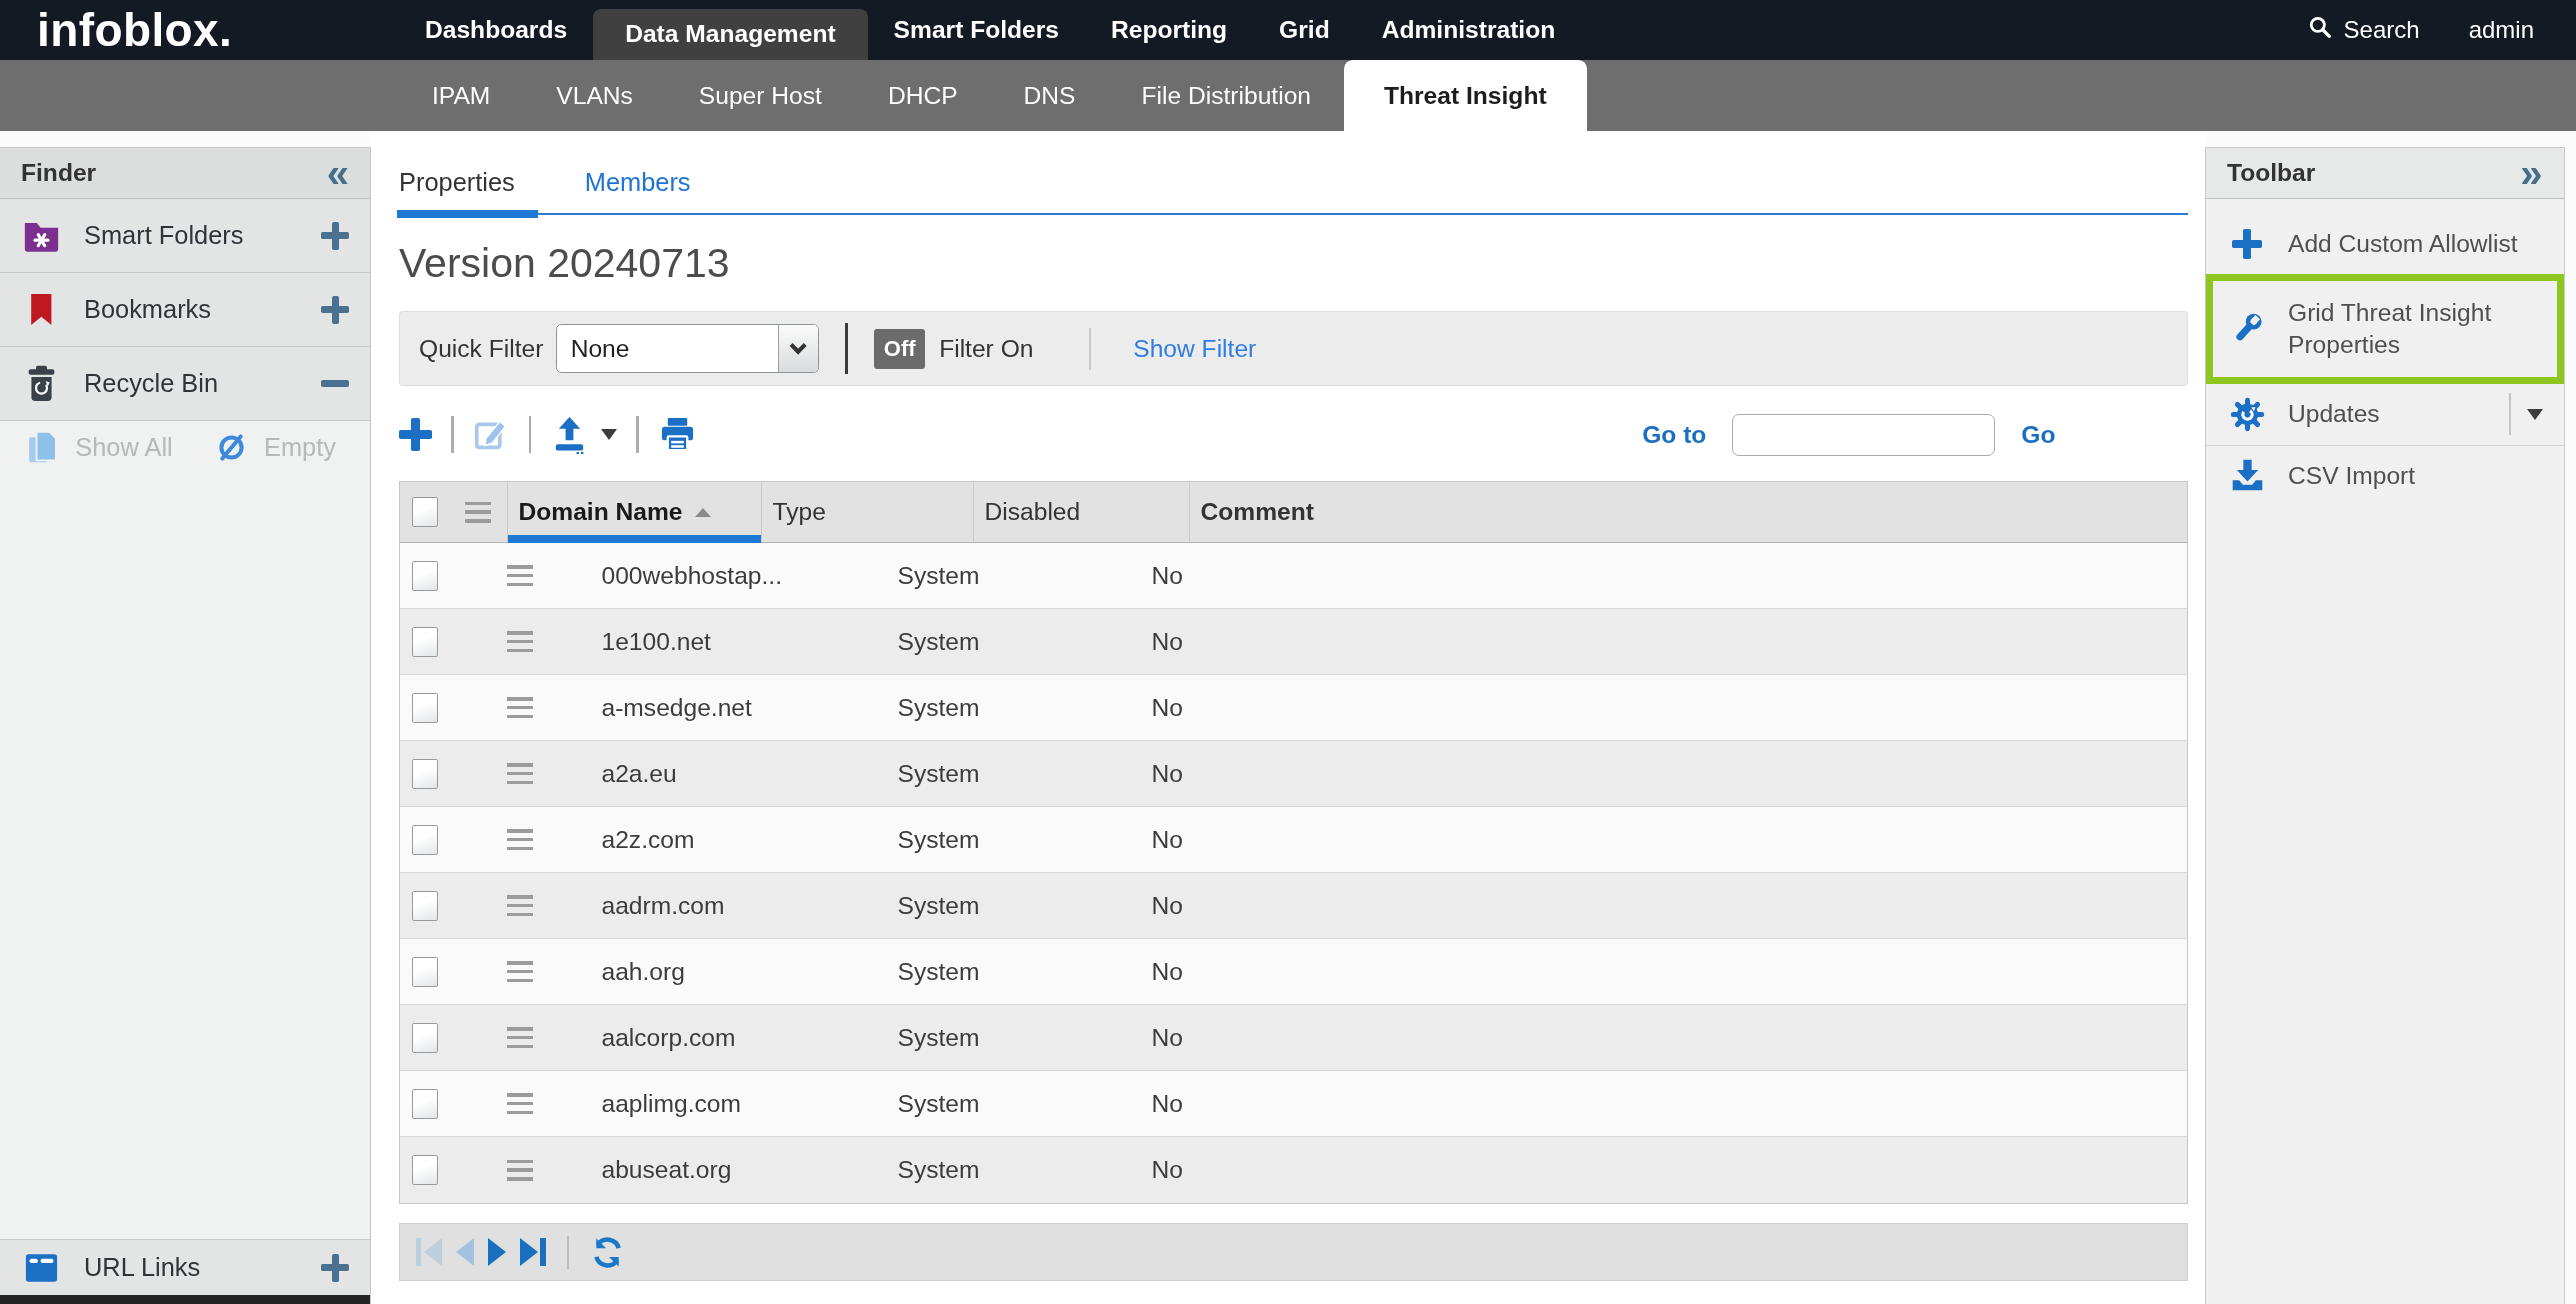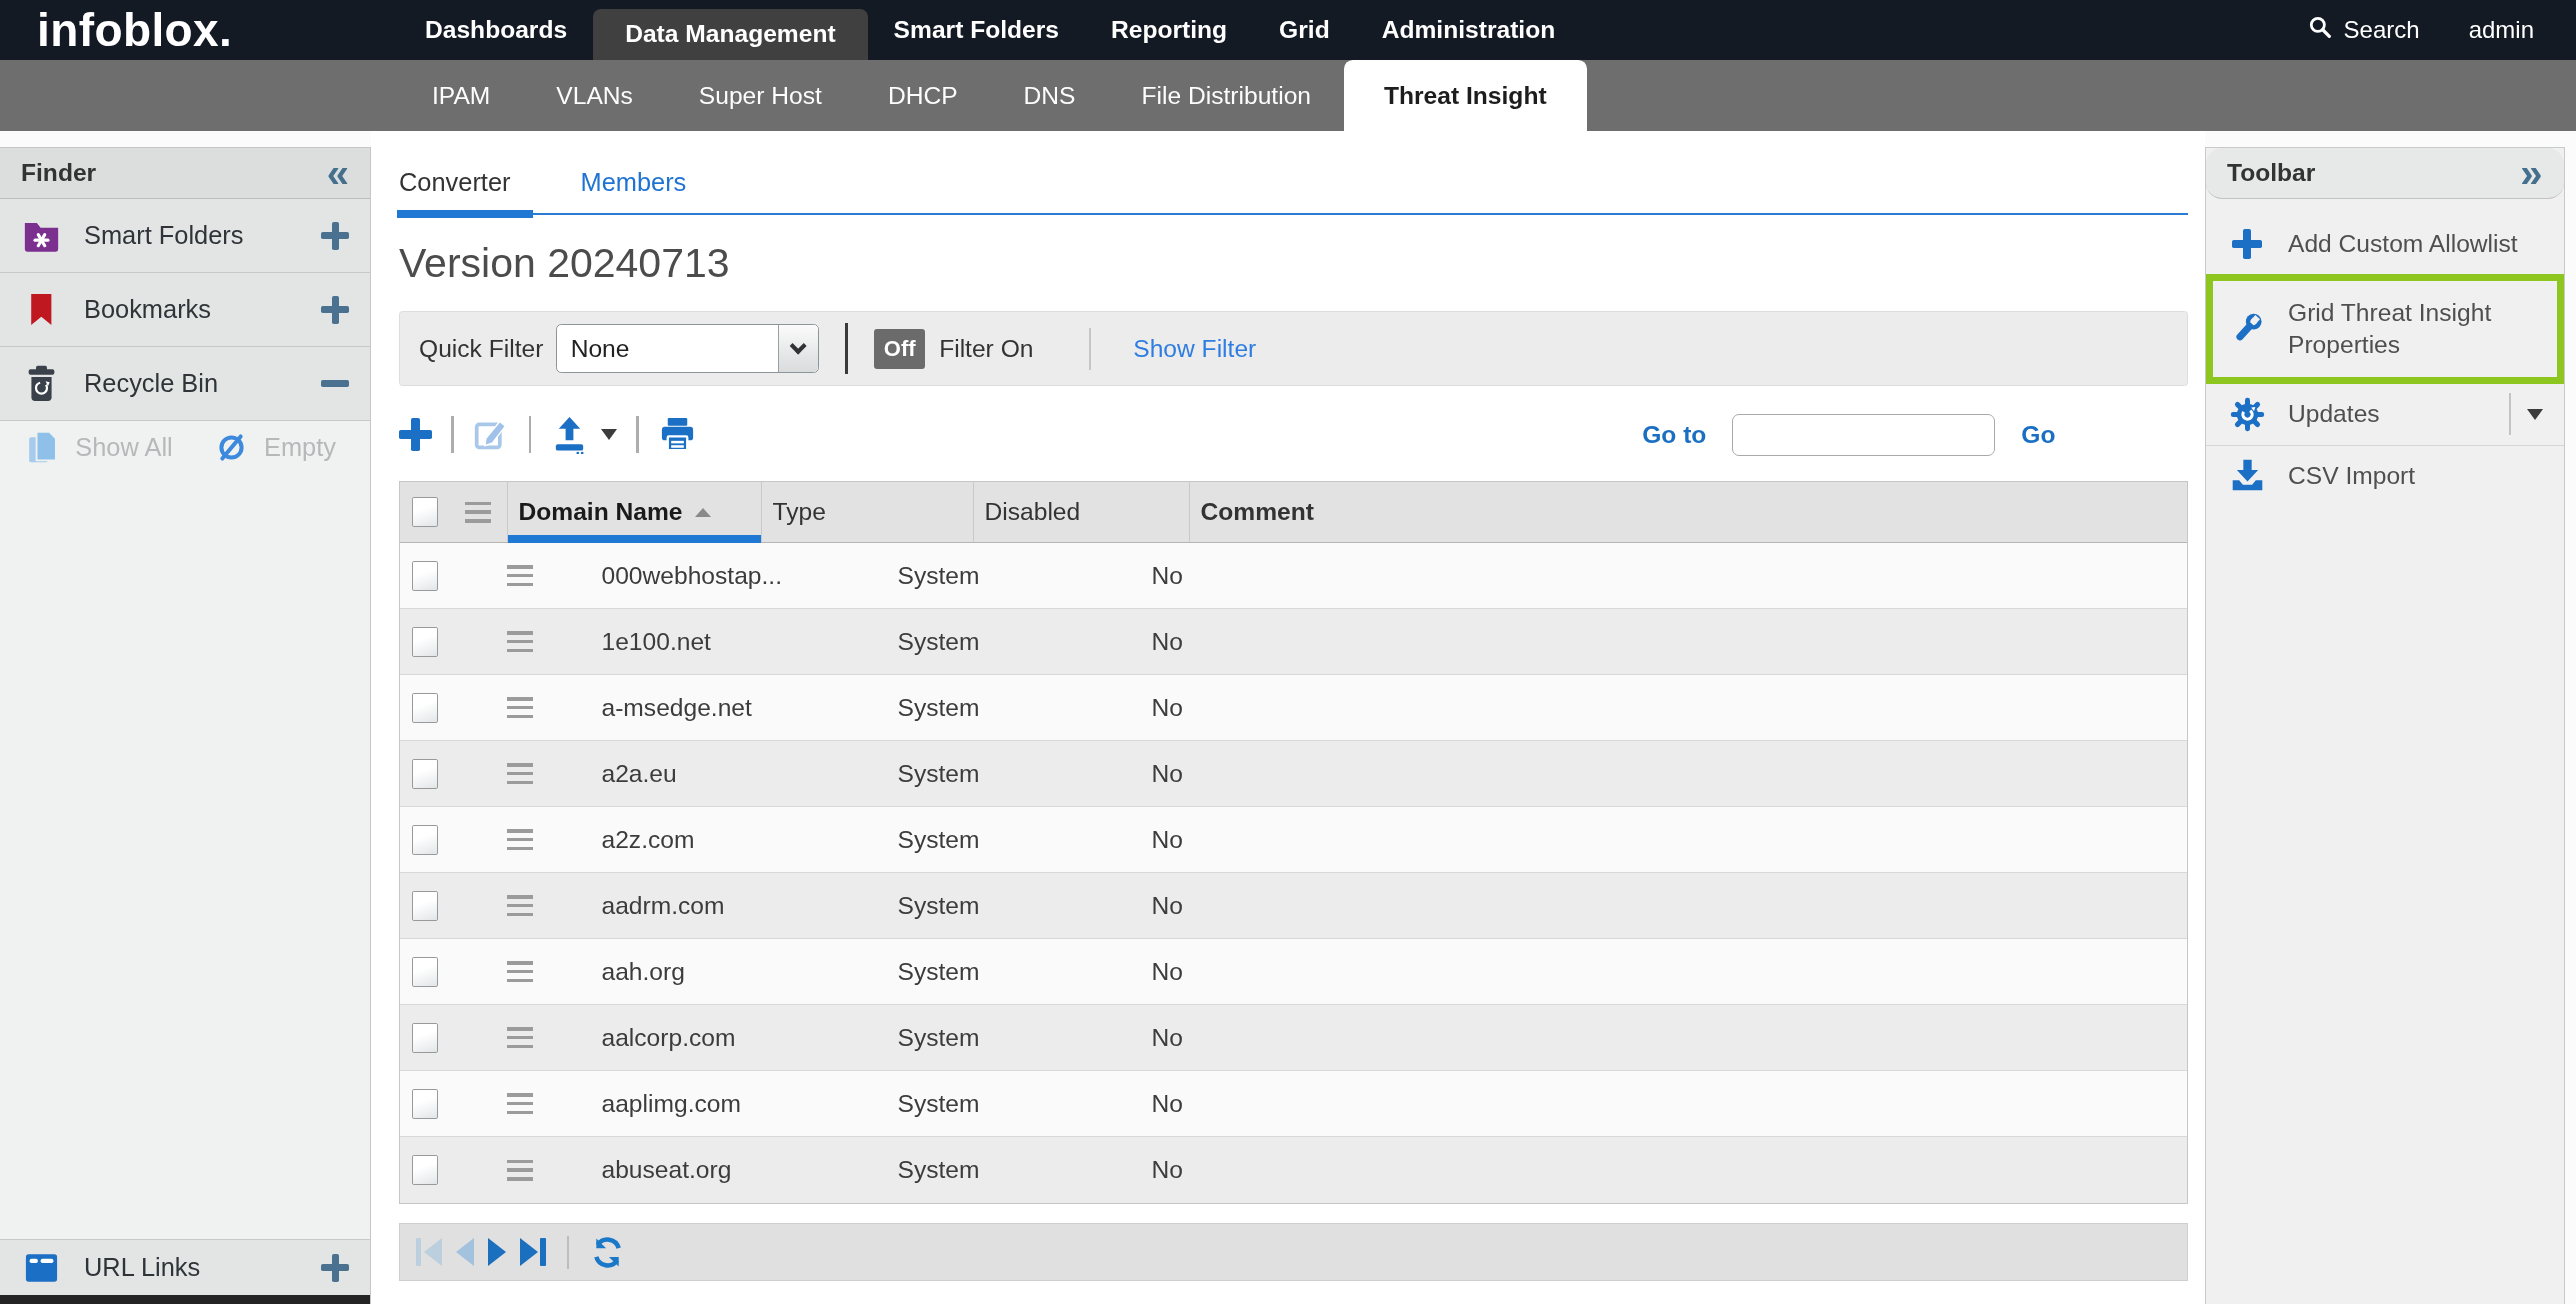--- a/index.html
+++ b/index.html
@@ -133,21 +133,21 @@
            border-left: 18.4px solid currentColor; }
   .pg-first { color: #bccfde; } .pg-prev { color: #a3c2de; }
   .pg-next, .pg-last { color: #1a6fbe; }
   .pgsep { width: 1.8px; height: 33px; background: #bdbdbd; margin: 0 7px; }
 
   
   .tbcol { width: 371px; flex: none; display: flex; }
   .tbpanel { margin-top: 16px; margin-right: 11.4px; flex: 1; background: #f0f0f0;
              border: 0.9px solid #c9c9c9; display: flex; flex-direction: column; }
   .tbhead { height: 51px; background: #e7e8e8; border-bottom: 0.9px solid #c2c2c2;
-            display: flex; align-items: center; padding: 0 21px; flex: none; border-radius: 16px; }
+            display: flex; align-items: center; padding: 0 21px; flex: none; }
   .tbhead-title { font-size: 24.6px; font-weight: bold; color: #333; }
   .tbitems { padding-top: 14px; }
   .titem { display: flex; align-items: center; min-height: 61px; padding: 8.8px 21px; cursor: pointer; }
   .titem + .titem { border-top: 0.9px solid #d5d5d5; }
   .titem.hl { border: 7px solid #8cc61f; padding: 16px 14px; }
   .titem.hl + .titem { border-top: none; }
   .ticon { width: 40px; display: flex; justify-content: center; flex: none; color: #1b6fc4; }
   .ticon .cross { width: 30px; height: 30px; }
   .ticon .cross::before { left: 11.4px; width: 8px; height: 30px; }
   .ticon .cross::after { top: 11.4px; height: 8px; width: 30px; }
@@ -304,21 +304,21 @@
         <span class="flabel">URL Links</span>
         <span class="faction">
             <span class="cross"></span>
           </span>
       </div>
       <div class="darkstrip"></div>
     </aside>
 
     <main class="main">
       <div class="tabs">
-        <div class="tab active">Converter</div>
+        <div class="tab active">Properties</div>
         <div class="tab alt">Members</div>
       </div>
 
       <div class="heading">Version 20240713</div>
 
       <div class="filterbar">
         <span class="qf-label">Quick Filter</span>
         <div class="qf-select">
           <span class="qf-value">None</span>
           <span class="qf-btn">

